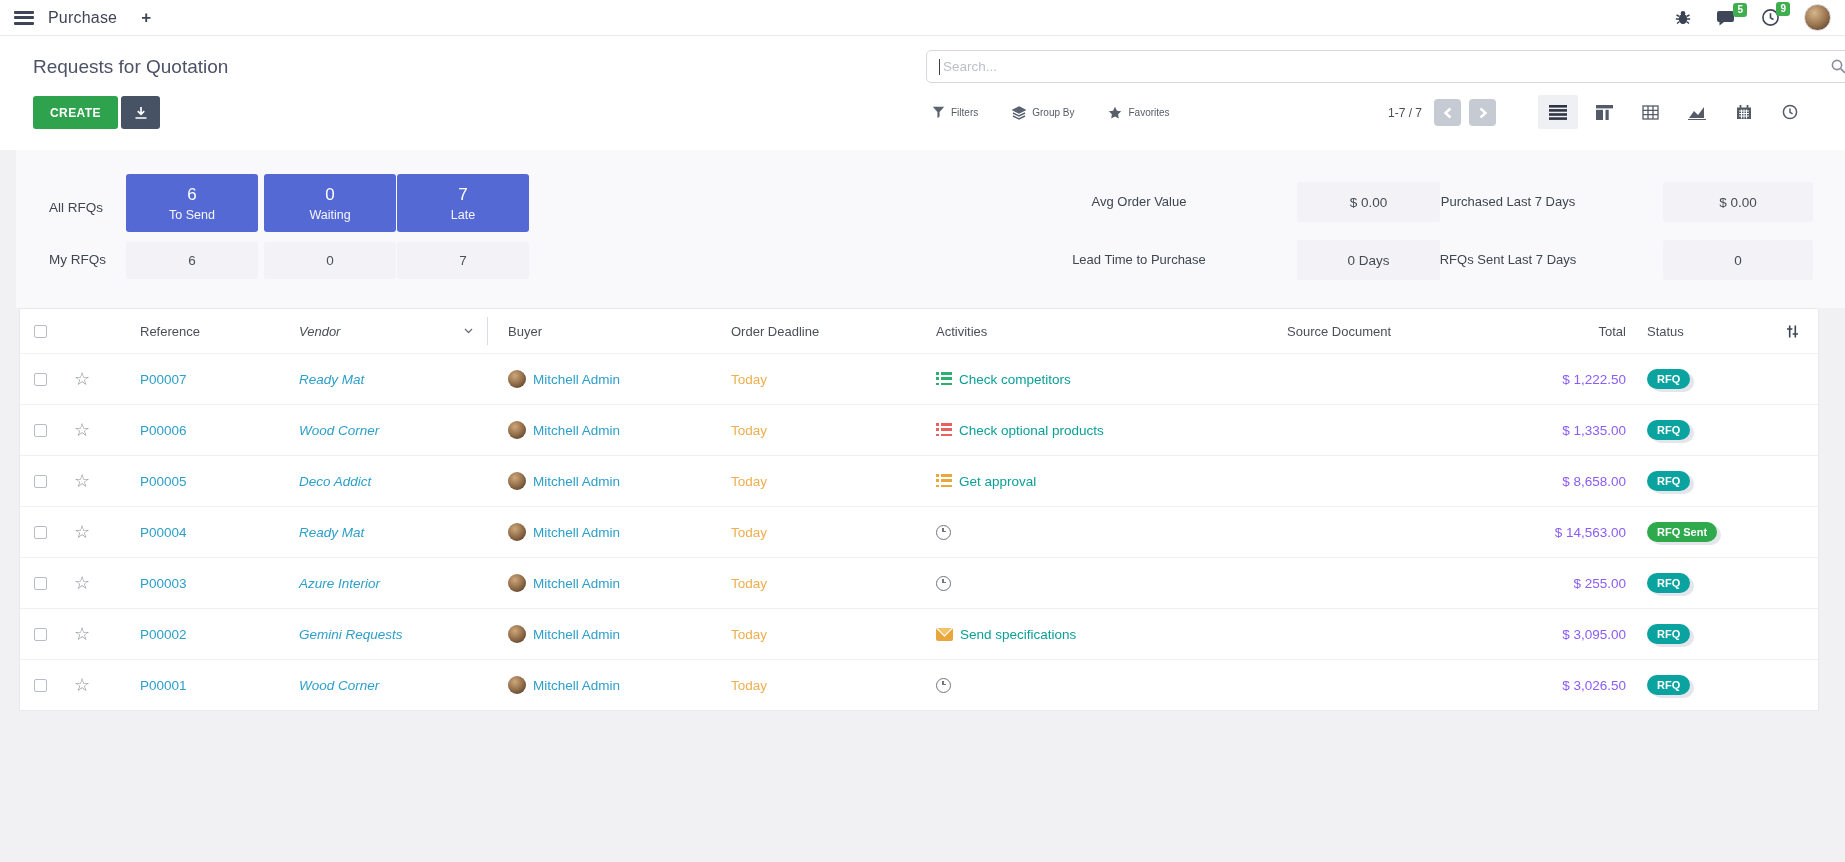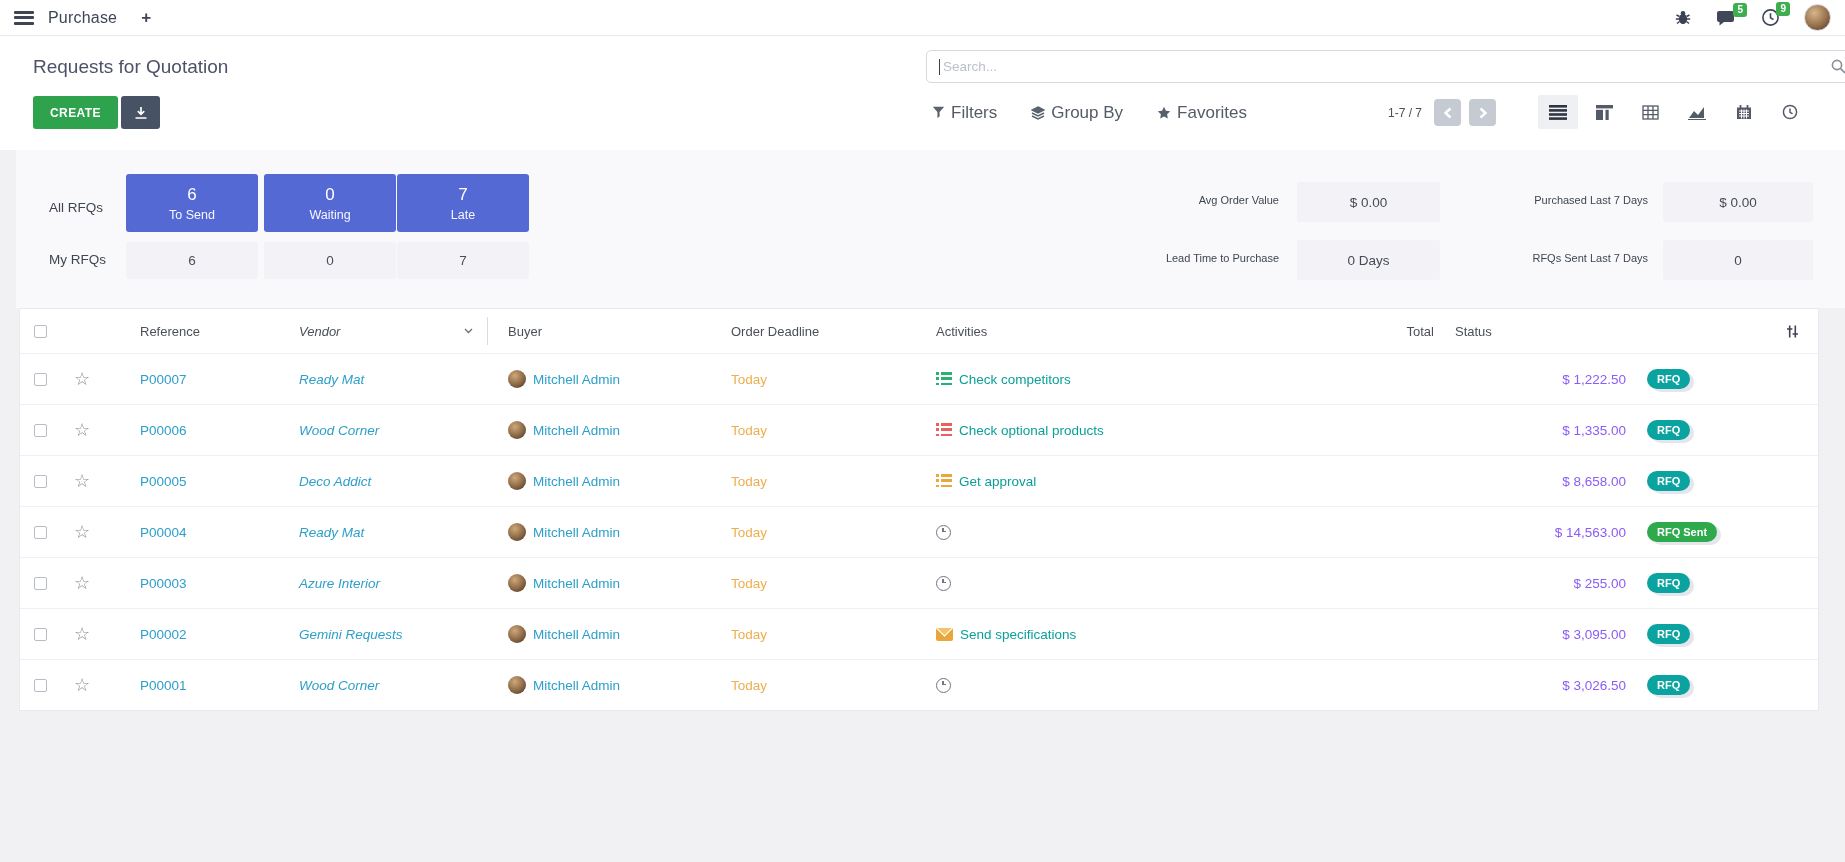--- a/index.html
+++ b/index.html
@@ -27,41 +27,41 @@
   .search-box { position:absolute; left:878px; top:14px; width:934px; height:33px; background:#fff;
                 border:1px solid #d5d8df; border-radius:5px; display:flex; align-items:center; padding:0 12px;margin-left:48px; }
   .caret { width:1px; height:16px; background:#3b3f49; margin-right:3px; }
   .search-ph { color:#bcc0c9; font-size:13.5px; flex:1; }
   .btn-create { position:absolute; left:33px; top:60px; height:33px; padding:0 17px; background:#2ea24c;
                 color:#fff; border:none; border-radius:3px; font-size:12px; font-weight:700;
                 letter-spacing:.4px; cursor:pointer; font-family:inherit; }
   .btn-dl { position:absolute; left:121px; top:60px; height:33px; width:39px; background:#475365;
             border:none; border-radius:3px; cursor:pointer; display:flex; align-items:center; justify-content:center; }
   .filterbar { position:absolute; left:932px; top:60px; height:33px; display:flex; align-items:center; gap:34px; }
-  .fb-item { display:flex; align-items:center; gap:6px; color:#555b66; font-size:17px; cursor:pointer; }
+  .fb-item { display:flex; align-items:center; gap:6px; color:#555b66; font-size:10px; cursor:pointer; }
   .pager { position:absolute; left:1388px; top:60px; height:33px; display:flex; align-items:center; gap:8px; }
   .pager-text { font-size:12px; color:#4a5058; margin-right:4px; }
   .pg-btn { width:27px; height:27px; border-radius:4px; background:#c6cad3; display:flex;
             align-items:center; justify-content:center; cursor:pointer; }
   .views { position:absolute; left:1538px; top:58px; width:272px; height:36px; display:flex;
            align-items:center; justify-content:space-between; }
   .view-btn { width:40px; height:34px; display:flex; align-items:center; justify-content:center; cursor:pointer; border-radius:2px;}
   .view-btn.active { background:#eef0f4; }
 
   
   .kpi { position:absolute; top:150px; left:16px; width:1845px; height:158px; background:#f9f9fb; }
   .kpi-label { position:absolute; font-size:13.5px; color:#3f4650; }
   .kpi-card { position:absolute; width:132px; height:58px; top:24px; background:#5569d5; border-radius:3px;
               color:#fff; display:flex; flex-direction:column; align-items:center; justify-content:center;
               gap:3px; cursor:pointer; }
   .kpi-count { font-size:17px; }
   .kpi-sub { font-size:12.5px; opacity:.95; }
   .kpi-grey { position:absolute; top:92px; width:132px; height:37px; background:#f3f3f7; border-radius:3px;
               display:flex; align-items:center; justify-content:center; font-size:13.5px; color:#4a4f59; cursor:pointer;}
-  .stat-label { position:absolute; width:280px; text-align:right; font-size:11px; color:#3f4650; }
+  .stat-label { position:absolute; width:280px; text-align:center; font-size:13px; color:#3f4650; }
   .stat-box { position:absolute; height:40px; background:#f3f3f7; border-radius:2px; display:flex;
               align-items:center; justify-content:center; font-size:13.5px; color:#454a54; }
 
   
   .table-wrap { position:absolute; left:19px; top:308px; width:1800px; background:#fff;
                 border:1px solid #e7e9ee; border-radius:1px; }
   .trow, .thead, .tfoot { display:flex; align-items:center; width:100%; }
   .thead { height:44px; font-size:13px; color:#4b5058; }
   .trow { height:51px; border-top:1px solid #eef0f3; font-size:13.5px; }
   .tfoot { height:46px; border-top:1px solid #e8eaef; }
@@ -295,20 +295,23 @@
     </div>
     <div class="c c-buyer">
         <span>Buyer</span>
       </div>
     <div class="c c-deadline">
         <span>Order Deadline</span>
       </div>
     <div class="c c-activity">
         <span>Activities</span>
       </div>
+    <div class="c c-source">
+        <span>Source Document</span>
+      </div>
     <div class="c c-total">
         <span>Total</span>
       </div>
     <div class="c c-status">
         <span>Status</span>
       </div>
     <div class="c c-gear">
       <svg width="15" height="15" viewBox="0 0 15 15" fill="none" stroke="#3f4550" stroke-width="1.6">
         <path d="M4.7 1.5v12M10.3 1.5v12M2 5h5.4M7.6 10h5.4"></path>
       </svg>

